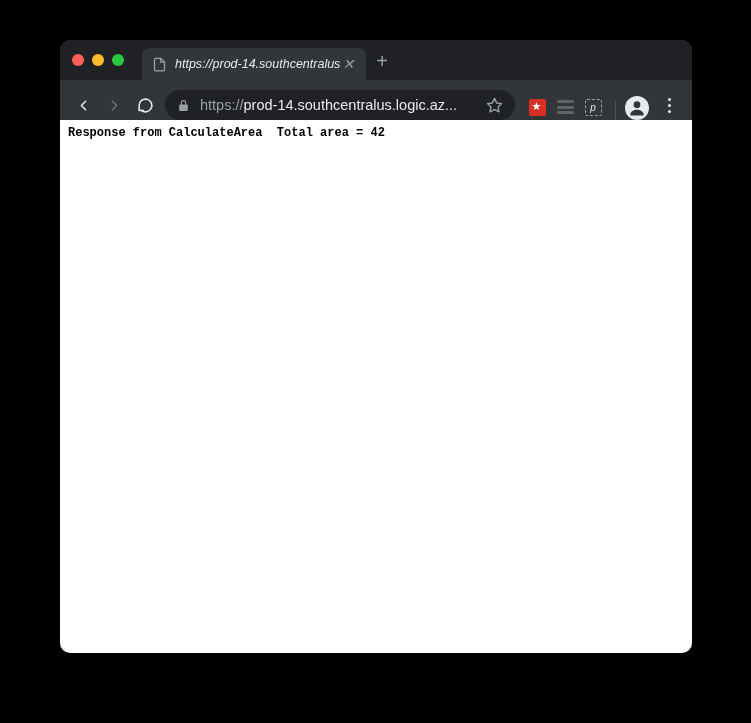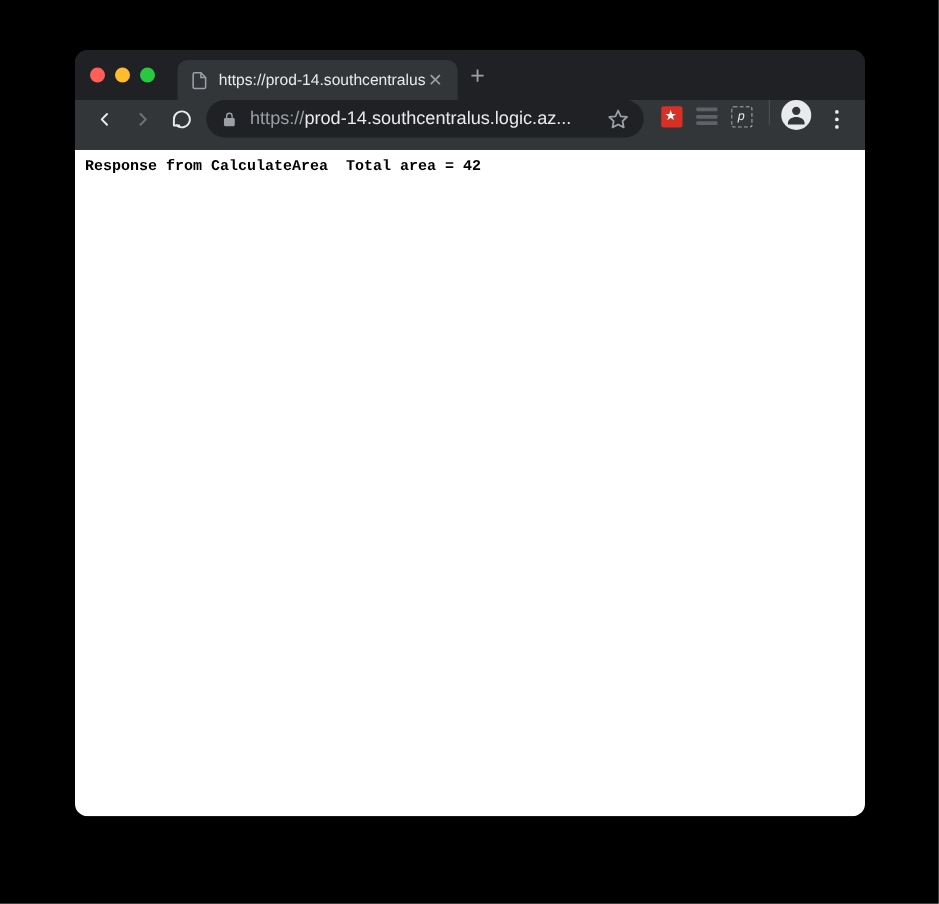--- a/index.html
+++ b/index.html
@@ -22,20 +22,21 @@
       overflow: hidden;
       display: flex;
       flex-direction: column;
     }
     
     .tab-strip {
       height: 40px;
       background: #202124;
       display: flex;
       padding-left: 12px;
+      font-style: italic;
     }
     .traffic-lights {
       display: flex;
       gap: 8px;
       align-items: center;
       margin-right: 18px;
     }
     .tl {
       width: 12px;
       height: 12px;
@@ -83,21 +84,21 @@
       padding: 4px 10px;
       margin-top: 6px;
       cursor: pointer;
     }
 
     
     .toolbar {
       height: 40px;
       background: #323639;
       display: flex;
-      align-items: flex-start;
+      align-items: flex-end;
       padding: 0 8px;
       gap: 1px;
     }
     .tbtn {
       width: 30px;
       height: 30px;
       display: flex;
       align-items: center;
       justify-content: center;
       border-radius: 50%;

